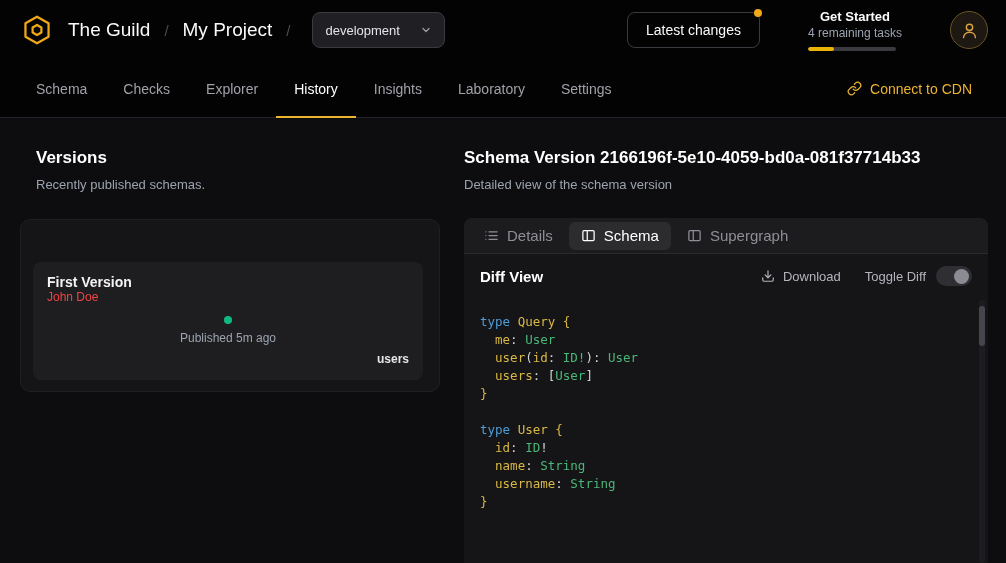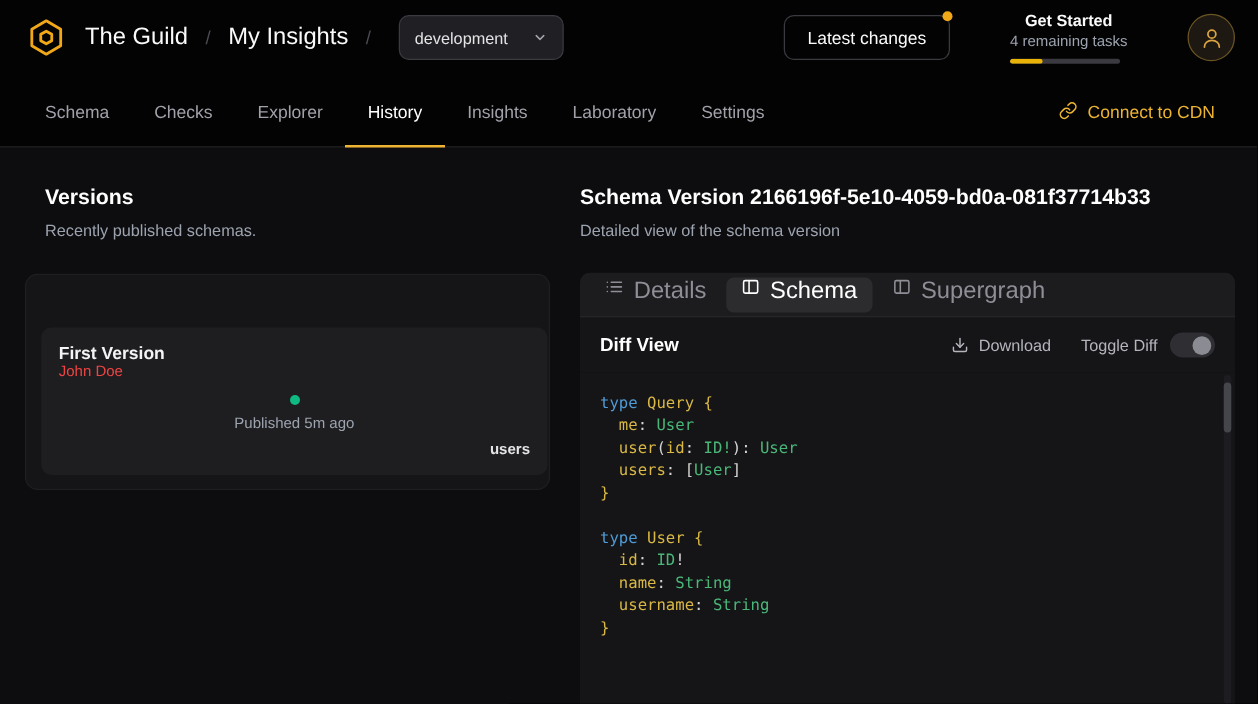--- a/index.html
+++ b/index.html
@@ -31,33 +31,33 @@
   .nav-tab.active { color:#fff; font-weight:500; }
   .nav-tab.active::after { content:""; position:absolute; left:0; right:0; bottom:-1px; height:2px; background:#edb431; }
   .cdn-link { display:flex; align-items:center; gap:8px; color:#edb431; font-size:14px; cursor:pointer; }
 
   
   .content { display:flex; gap:24px; padding:30px 18px 0 20px; }
   .versions-col { width:420px; flex-shrink:0; }
   .col-title { font-size:17px; font-weight:700; color:#fff; }
   .col-sub { font-size:13px; color:#9ca3af; margin-top:9px; }
   .versions-col .col-title, .versions-col .col-sub { margin-left:16px; }
-  .versions-card { margin-top:27px; background:#151517; border:1px solid #1f1f23; border-radius:10px; padding:42px 1px 11px 12px; }
+  .versions-card { margin-top:27px; background:#151517; border:1px solid #1f1f23; border-radius:10px; padding:42px 16px 11px 12px; }
   .version-item { background:#1e1e21; border-radius:8px; padding:12px 14px 14px 14px; cursor:pointer; }
   .vi-name { font-size:14px; font-weight:600; color:#f4f4f5; }
   .vi-author { font-size:12px; color:#ef4444; margin-top:0; }
   .vi-row { display:flex; align-items:center; gap:7px; margin-top:12px;flex-direction:column; }
   .vi-dot { width:8px; height:8px; border-radius:50%; background:#10b981; }
   .vi-status { font-size:12px; color:#9ca3af; }
   .vi-service { margin-left:auto; font-size:12px; font-weight:700; color:#e4e4e7; }
 
   .detail-col { flex:1; min-width:0; }
   .panel { margin-top:26px; border-radius:8px 8px 0 0; overflow:hidden; }
   .panel-tabs { height:36px; background:#1c1c1f; border-bottom:1px solid #2a2a2e; display:flex; align-items:center; padding:0 8px; gap:4px; }
-  .panel-tab { display:flex; align-items:flex-start; gap:8px; height:28px; padding:0 12px; border-radius:6px; font-size:19px; color:#8e8e96; cursor:pointer; }
+  .panel-tab { display:flex; align-items:center; gap:8px; height:28px; padding:0 12px; border-radius:6px; font-size:15px; color:#8e8e96; cursor:pointer; }
   .panel-tab.active { color:#fff; background:rgba(255,255,255,0.07); }
   .diff-header { height:44px; background:#151518; display:flex; align-items:center; padding:0 16px; }
   .diff-title { font-size:15px; font-weight:700; color:#fff; }
   .diff-actions { margin-left:auto; display:flex; align-items:center; gap:24px; }
   .download { display:flex; gap:8px; color:#b4b4bc; font-size:13px; cursor:pointer; }
   .toggle-group { display:flex; align-items:center; gap:10px; }
   .toggle-label { color:#b4b4bc; font-size:13px; }
   .toggle { position:relative; width:36px; height:20px; border-radius:999px; background:#2e2e33; cursor:pointer; }
   .toggle .knob { position:absolute; top:2.5px; right:3px; width:15px; height:15px; border-radius:50%; background:#8b8b93; }
 
@@ -80,21 +80,21 @@
   <header class="topbar">
     <div class="topbar-left">
       <div class="logo">
         <svg width="32" height="32" viewBox="0 0 24 24" fill="none" stroke="#f0a818" stroke-width="1.7" stroke-linejoin="round">
           <path d="M12 2 L20.66 7 V17 L12 22 L3.34 17 V7 Z"></path>
           <path d="M12 8.2 L15.3 10.1 V13.9 L12 15.8 L8.7 13.9 V10.1 Z"></path>
         </svg>
       </div>
       <span class="crumb">The Guild</span>
       <span class="slash">/</span>
-      <span class="crumb">My Insights</span>
+      <span class="crumb">My Project</span>
       <span class="slash">/</span>
       <div class="env-select">
         <span>development</span>
         <span>
           <svg width="12" height="12" viewBox="0 0 24 24" fill="none" stroke="#a1a1aa" stroke-width="2.4" stroke-linecap="round" stroke-linejoin="round">
               <polyline points="6 9 12 15 18 9"></polyline>
             </svg>
         </span>
       </div>
     </div>

